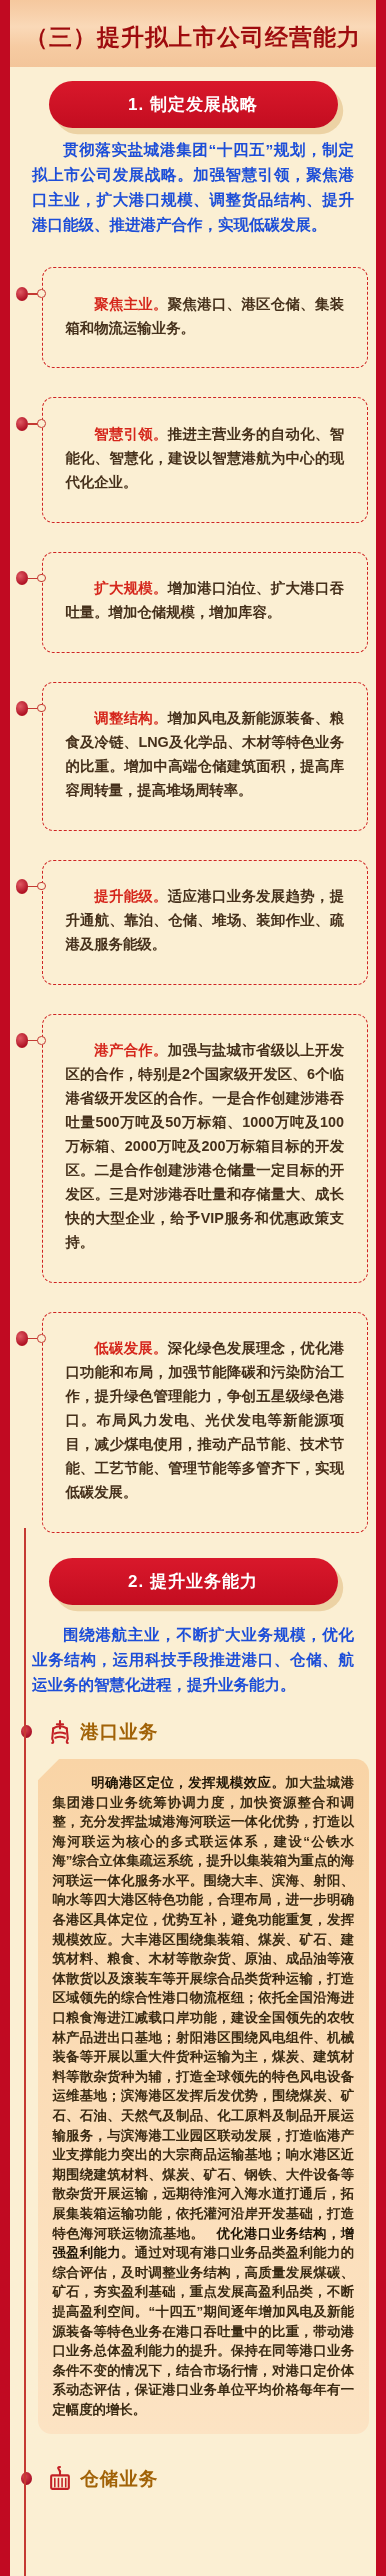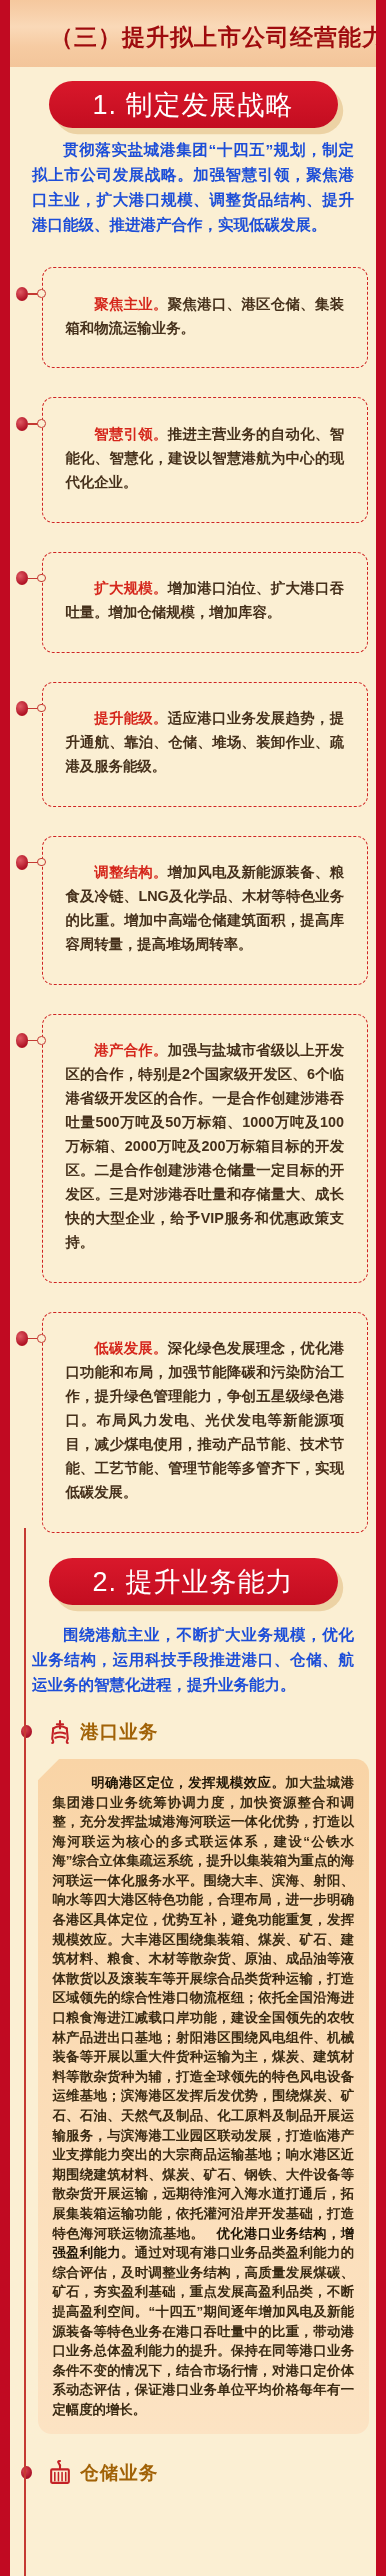--- a/index.html
+++ b/index.html
@@ -9,34 +9,34 @@
     background:#fbefd3;
   }
   
   .side-border{position:absolute;top:0;bottom:0;width:9.8px;background:#c10a22;z-index:6;}
   .side-border.left{left:0;}
   .side-border.right{right:0;}
   
   .header{
     height:67px;
     background:linear-gradient(180deg,#f5c89e 0%,#f7cfa9 18%,#fad9b8 40%,#f6cba2 70%,#f3c59a 100%);
-    display:flex;align-items:center;justify-content:flex-end;
+    display:flex;align-items:center;justify-content:center;
   }
   .header h1{
     margin:0;padding-top:7.2px;
     font-size:23px;font-weight:900;color:#9e0b0e;letter-spacing:1px;
   }
   
   .content{position:relative;z-index:3;}
   .pill{
     width:289px;height:47px;margin:4px auto;border-radius:24px;
     background:linear-gradient(180deg,#d9182b,#c30d20);
     box-shadow:5.2px 6.2px 0 #ecd2a4;
     display:flex;align-items:center;justify-content:center;
-    color:#ffffff;font-size:27px;font-weight:400;letter-spacing:1px;
+    color:#ffffff;font-size:17px;font-weight:700;letter-spacing:1px;
   }
   .pill-1{margin-top:14.4px;}
   .pill-2{margin-top:25px;}
   .intro{
     margin:9px 32px 0 32px;
     font-size:15.5px;line-height:25px;color:#1d4ed8;
     text-align:justify;text-indent:2em;font-weight:700;
   }
   .intro-2{margin-top:16.5px;}
   
@@ -59,21 +59,21 @@
   .bullet-line{position:absolute;left:-15.5px;top:25px;width:12.4px;height:1.5px;background:#c43a33;}
   .bullet-ring{
     position:absolute;left:-5.7px;top:21px;width:6.7px;height:6.7px;border-radius:50%;
     border:1.5px solid #c43a33;background:#fbefd3;
   }
   
   .sub-heading{
     position:relative;margin:20.6px 0 0 48px;height:29px;
     display:flex;align-items:center;gap:8.2px;
   }
-  .sub-heading.h2{margin-top:24px;}
+  .sub-heading.h2{margin-top:30px;}
   .sub-heading .icon{width:24px;height:27px;display:block;}
   .sub-heading .t{font-size:18.5px;font-weight:900;color:#a16207;letter-spacing:1px;}
   .head-dot{
     position:absolute;left:-27px;top:7.7px;width:11.3px;height:13.4px;border-radius:50%;
     background:radial-gradient(circle at 35% 35%,#d84550,#a90f26 70%);
   }
   .connector{position:absolute;left:24px;width:1.5px;background:#c43a33;z-index:1;}
   .sub-box{
     position:relative;
     margin:12.4px 17.5px 0 38px;border-radius:13.4px;
@@ -121,27 +121,27 @@
   <div class="dashed-item">
     <span class="bullet-dot"></span>
     <span class="bullet-line"></span>
     <span class="bullet-ring"></span>
     <p><span class="lead">扩大规模。</span><span>增加港口泊位、扩大港口吞吐量。增加仓储规模，增加库容。</span></p>
   </div>
   <div class="dashed-item">
     <span class="bullet-dot"></span>
     <span class="bullet-line"></span>
     <span class="bullet-ring"></span>
-    <p><span class="lead">提升能级。</span><span>适应港口业务发展趋势，提升通航、靠泊、仓储、堆场、装卸作业、疏港及服务能级。</span></p>
+    <p><span class="lead">调整结构。</span><span>增加风电及新能源装备、粮食及冷链、LNG及化学品、木材等特色业务的比重。增加中高端仓储建筑面积，提高库容周转量，提高堆场周转率。</span></p>
   </div>
   <div class="dashed-item">
     <span class="bullet-dot"></span>
     <span class="bullet-line"></span>
     <span class="bullet-ring"></span>
-    <p><span class="lead">调整结构。</span><span>增加风电及新能源装备、粮食及冷链、LNG及化学品、木材等特色业务的比重。增加中高端仓储建筑面积，提高库容周转量，提高堆场周转率。</span></p>
+    <p><span class="lead">提升能级。</span><span>适应港口业务发展趋势，提升通航、靠泊、仓储、堆场、装卸作业、疏港及服务能级。</span></p>
   </div>
   <div class="dashed-item">
     <span class="bullet-dot"></span>
     <span class="bullet-line"></span>
     <span class="bullet-ring"></span>
     <p><span class="lead">港产合作。</span><span>加强与盐城市省级以上开发区的合作，特别是2个国家级开发区、6个临港省级开发区的合作。一是合作创建涉港吞吐量500万吨及50万标箱、1000万吨及100万标箱、2000万吨及200万标箱目标的开发区。二是合作创建涉港仓储量一定目标的开发区。三是对涉港吞吐量和存储量大、成长快的大型企业，给予VIP服务和优惠政策支持。</span></p>
   </div>
   <div class="dashed-item">
     <span class="bullet-dot"></span>
     <span class="bullet-line"></span>

